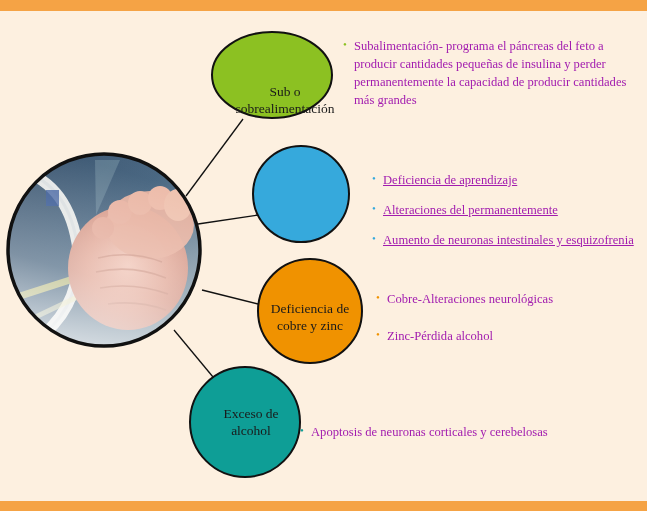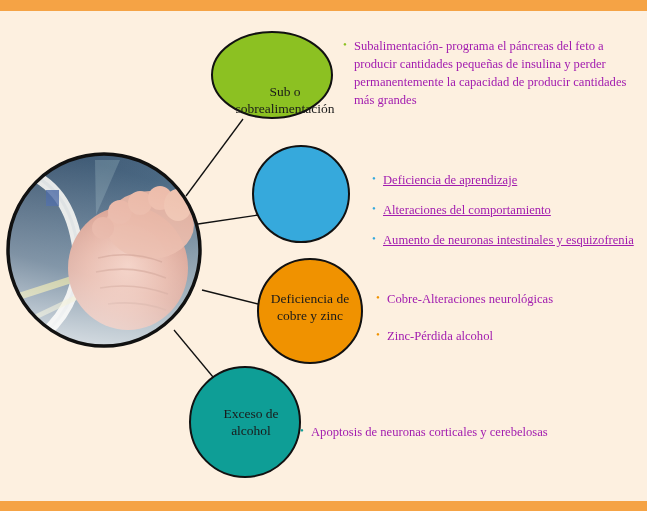--- a/index.html
+++ b/index.html
@@ -36,21 +36,21 @@
     position: absolute;
     text-align: center;
     color: #1a1a1a;
     font-size: 13.5px;
     line-height: 1.25;
     font-family: "Liberation Serif", serif;
     pointer-events: none;
   }
   #label-green  { left: 213px; top: 72px;  width: 144px; margin-top: 12px; }
   #label-blue   { left: 246px; top: 186px; width: 110px; }
-  #label-orange { left: 255px; top: 291px; width: 110px; }
+  #label-orange { left: 255px; top: 301px; width: 110px; }
   #label-teal   { left: 190px; top: 406px; width: 122px; }
 
   
   .bullets {
     position: absolute;
     font-family: "Liberation Serif", serif;
     font-size: 12.6px;
     color: #a21caf;
     line-height: 1.42;
   }
@@ -171,21 +171,21 @@
 
   <div class="bullets" id="bullets-green">
     <ul>
       <li>Subalimentación- programa el páncreas del feto a producir cantidades pequeñas de insulina y perder permanentemente la capacidad de producir cantidades más grandes</li>
     </ul>
   </div>
 
   <div class="bullets" id="bullets-blue">
     <ul>
       <li>Deficiencia de aprendizaje</li>
-      <li>Alteraciones del comportamiento</li>
+      <li>Alteraciones del permanentemente</li>
       <li>Aumento de neuronas intestinales y esquizofrenia</li>
     </ul>
   </div>
 
   <div class="bullets" id="bullets-orange">
     <ul>
       <li>Cobre-Alteraciones neurológicas</li>
       <li>Zinc-Pérdida alcohol</li>
     </ul>
   </div>

